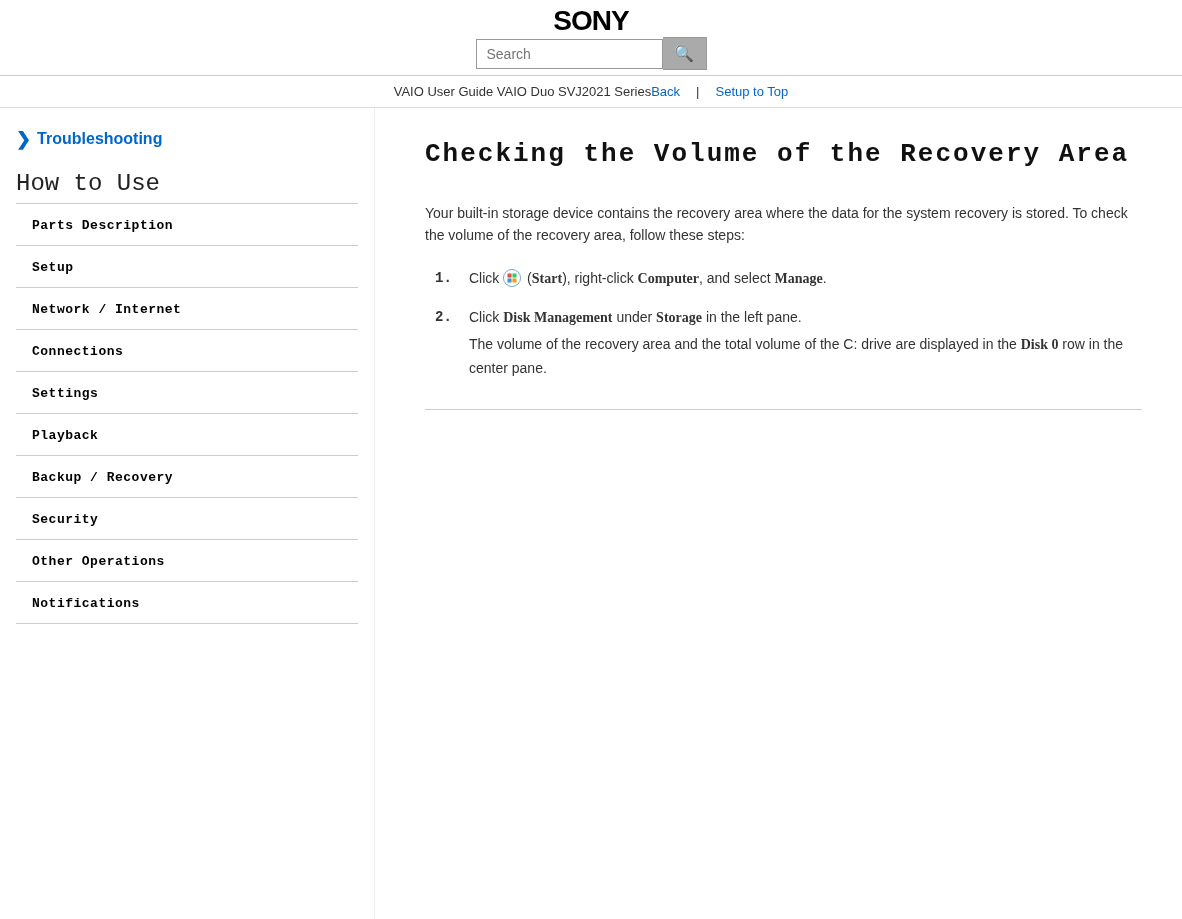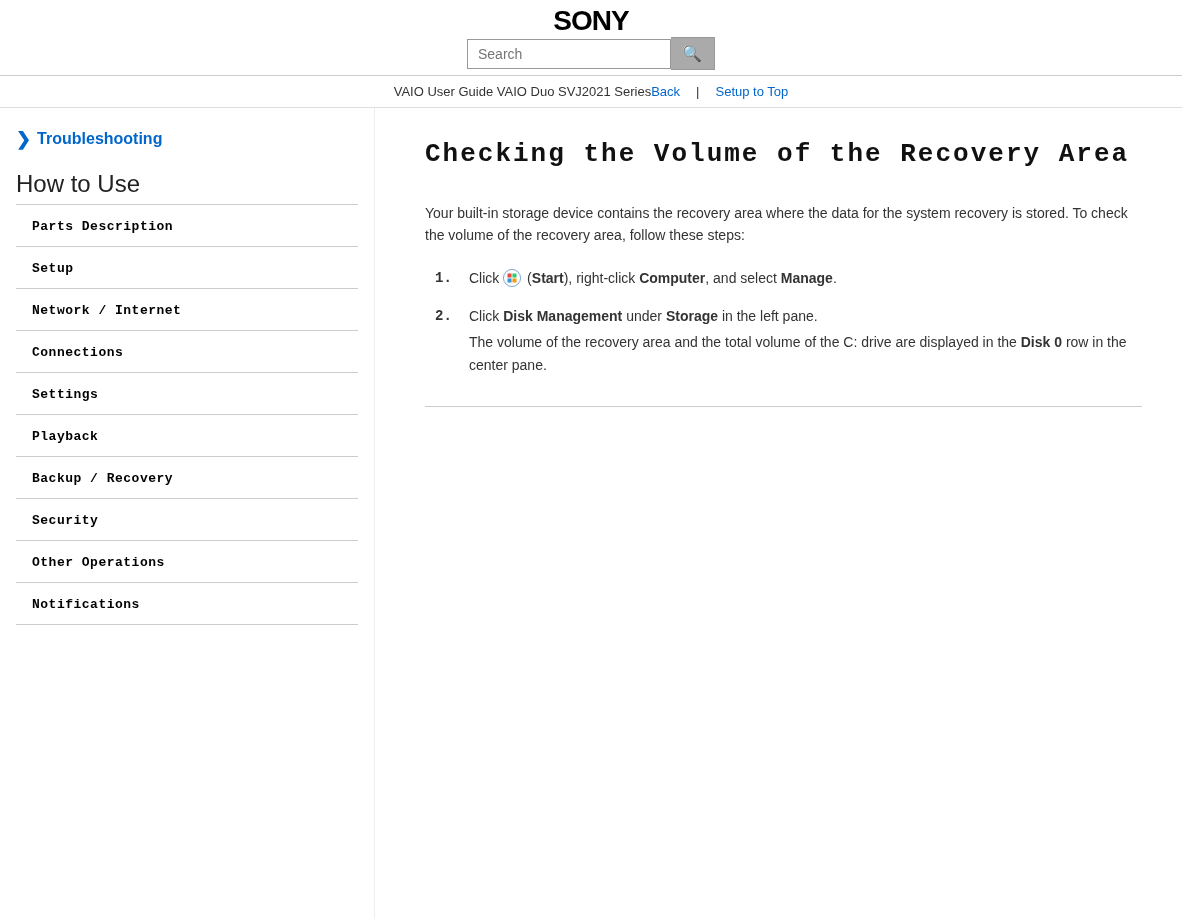--- a/index.html
+++ b/index.html
@@ -28,21 +28,21 @@
       letter-spacing: -1px;
       color: #000;
       font-family: 'Arial Black', sans-serif;
     }
     #search-area {
       display: flex;
       align-items: center;
       gap: 0;
     }
     #search-input {
-      width: 204px;
+      width: 187px;
       padding: 6px 10px;
       border: 1px solid #999;
       font-size: 14px;
       color: #999;
       outline: none;
     }
     #search-button {
       width: 44px;
       height: 33px;
       background: #aaa;
@@ -106,21 +106,21 @@
     }
     .chevron-icon {
       color: #0066cc;
       font-size: 18px;
     }
     #how-to-use-heading {
       font-size: 24px;
       font-weight: normal;
       color: #222;
       margin-bottom: 6px;
-      font-family: Liberation Sans, sans-serif;
+      font-family: Liberation Mono, monospace;
     }
     .sidebar-divider {
       border: none;
       border-top: 1px solid #ccc;
       margin: 0 16px 0 0;
     }
     .sidebar-item {
       padding: 14px 0 12px 16px;
       font-size: 13px;
       font-weight: bold;
@@ -169,21 +169,21 @@
       font-family: 'Courier New', Courier, monospace;
     }
     .step-content {
       flex: 1;
     }
     .step-content .sub-text {
       margin-top: 4px;
       display: block;
     }
     code, .code-inline {
-      font-family: Liberation Sans, sans-serif;
+      font-family: Liberation Serif, serif;
       font-weight: bold;
       text-align: right;
     }
     .windows-icon {
       display: inline-block;
       width: 18px;
       height: 18px;
       vertical-align: middle;
       margin-right: 2px;
       position: relative;

